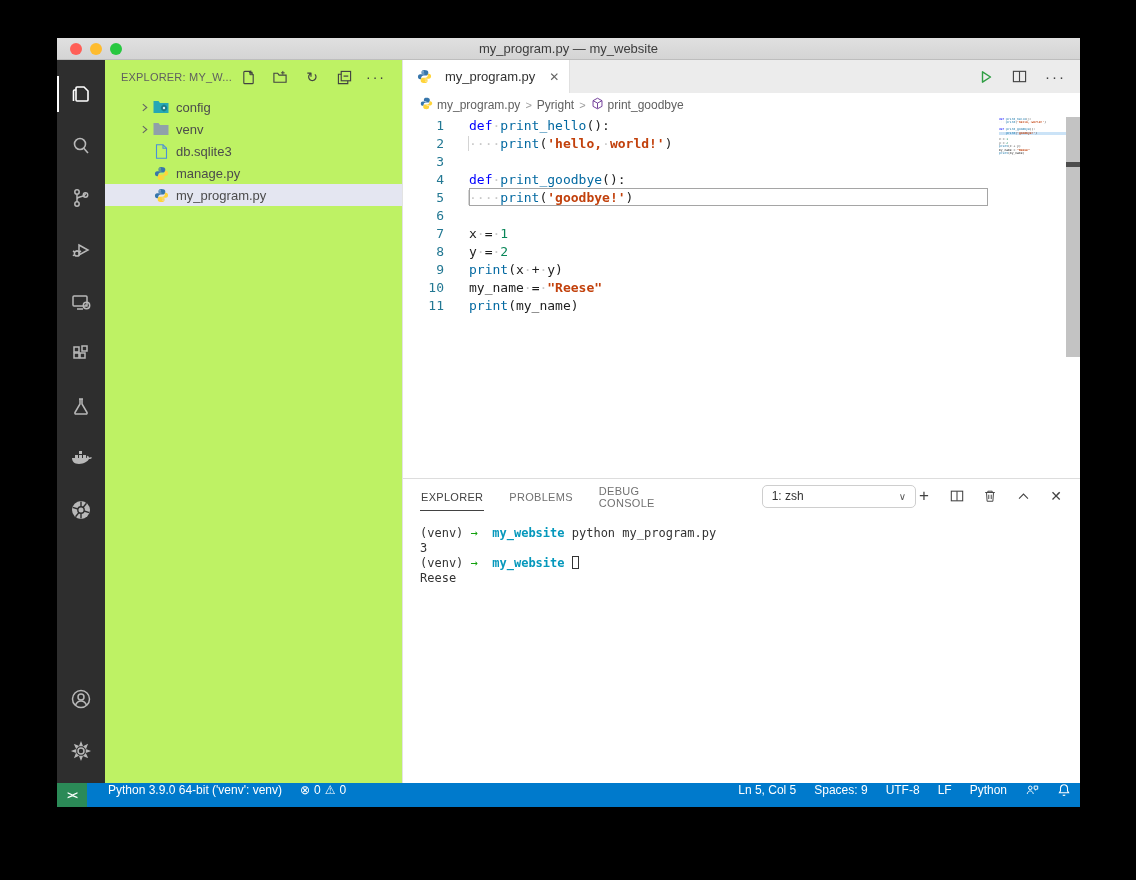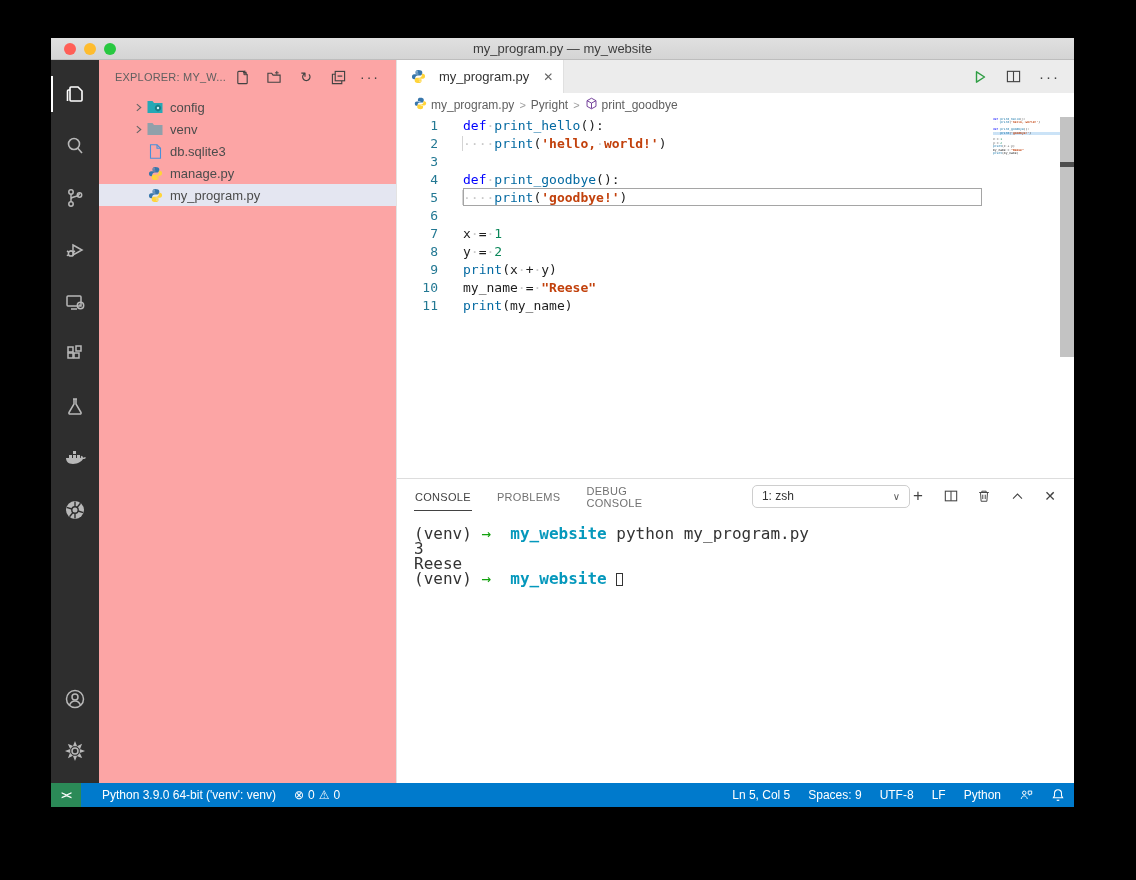--- a/index.html
+++ b/index.html
@@ -1,19 +1,19 @@
 <!DOCTYPE html>
 <html><head>
 <meta charset="utf-8">
 <style>
   * { margin:0; padding:0; box-sizing:border-box; }
   html,body { width:1136px; height:880px; background:#000; font-family:"Liberation Sans", sans-serif; }
   #canvas { position:relative; width:1136px; height:880px; background:#000; overflow:hidden; }
 
-  .window { position:absolute; left:51px; top:38px; width:1023px; height:769px;
+  .window { position:absolute; left:57px; top:38px; width:1023px; height:769px;
             border-radius:0; overflow:hidden; background:#fff; display:flex; flex-direction:column;
             box-shadow:0 18px 50px rgba(0,0,0,.55); }
 
   
   .titlebar { height:22px; flex:0 0 22px; background:linear-gradient(#e0e0e0,#d4d4d4);
               border-bottom:1px solid #bdbdbd; position:relative; display:flex; align-items:center; justify-content:center; }
   .titlebar .title { font-size:13px; color:#3c3c3c; }
   .traffic { position:absolute; left:13px; top:5px; display:flex; gap:8px; }
   .light { width:12px; height:12px; border-radius:50%; }
 
@@ -22,21 +22,21 @@
 
   
   .activitybar { width:48px; flex:0 0 48px; background:#2e2e2e; display:flex; flex-direction:column; align-items:center; padding-top:8px; }
   .ab-item { width:48px; height:52px; display:flex; align-items:center; justify-content:center; color:#b8b8b8; position:relative; cursor:pointer; }
   .ab-item.active { color:#fff; }
   .ab-item.active::before { content:""; position:absolute; left:0; top:8px; bottom:8px; width:2px; background:#fff; }
   .ab-spacer { flex:1; }
   .ab-item svg { display:block; }
 
   
-  .sidebar { width:298px; flex:0 0 298px; background:#fca5a5; border-right:1px solid #e3e3e3; display:flex; flex-direction:column; }
+  .sidebar { width:298px; flex:0 0 298px; background:#bef264; border-right:1px solid #e3e3e3; display:flex; flex-direction:column; }
   .sb-header { height:34px; display:flex; align-items:center; padding:0 18px 0 16px; }
   .sb-title { font-size:11px; color:#5f5f5f; letter-spacing:.2px; white-space:nowrap; }
   .sb-actions { margin-left:auto; display:flex; gap:16px; align-items:center; color:#424242; }
   .sb-actions .act { width:16px; height:16px; display:flex; align-items:center; justify-content:center; cursor:pointer; font-size:14px; color:#424242; }
   .tree { padding-top:2px; }
   .tree-row { height:22px; display:flex; align-items:center; padding-left:31px; font-size:13px; color:#4c4c4c; cursor:pointer; }
   .tree-row.selected { background:#e4e6f1; }
   .tw-chev { width:16px; flex:0 0 16px; display:flex; align-items:center; justify-content:center; color:#646465; }
   .tw-icon { width:18px; flex:0 0 18px; display:flex; align-items:center; justify-content:center; margin-right:6px; }
   .tw-label { white-space:nowrap; }
@@ -82,32 +82,32 @@
   
   .panel { height:305px; flex:0 0 305px; border-top:1px solid #ddd; background:#fff; display:flex; flex-direction:column; }
   .panel-header { height:34px; flex:0 0 34px; display:flex; align-items:center; padding:0 16px 0 17px; }
   .p-tab { font-size:11px; color:#717171; margin-right:24px; padding:9px 1px 7px; cursor:pointer; letter-spacing:.3px; }
   .p-tab.active { color:#424242; border-bottom:1px solid #424242; }
   .shell-select { margin-left:42px; width:160px; height:23px; border:1px solid #cecece; border-radius:5px; background:#fff;
                   display:flex; align-items:center; padding:0 9px; font-size:12px; color:#333; cursor:pointer; }
   .shell-chev { margin-left:auto; color:#5a5a5a; font-size:10px; }
   .panel-acts { margin-left:auto; display:flex; align-items:center; gap:17px; color:#424242; }
   .panel-acts .act { width:16px; height:16px; display:flex; align-items:center; justify-content:center; cursor:pointer; font-size:14px; }
-  .terminal { flex:1; padding:13px 0 0 17px; font-family:"DejaVu Sans Mono", monospace; font-size:16px; line-height:15px; color:#333; }
+  .terminal { flex:1; padding:13px 0 0 17px; font-family:"DejaVu Sans Mono", monospace; font-size:12px; line-height:15px; color:#333; }
   .t-line { white-space:pre; }
   .t-p { color:#333; }
   .t-g { color:#13a10e; }
   .t-c { color:#0598bc; font-weight:bold; }
   .t-cursor { display:inline-block; width:7px; height:13px; border:1px solid #333; vertical-align:-2px; }
 
   
   .statusbar { height:24px; flex:0 0 24px; background:#007acc; color:#fff; display:flex; align-items:center; font-size:12px; }
   .sb-remote { width:30px; height:24px; background:#2b8a57; display:flex; align-items:center; justify-content:center;
                font-size:10px; font-weight:bold; letter-spacing:-1px; cursor:pointer; }
-  .sb-seg { padding:0 9px; display:flex; align-items:center; gap:4px; height:24px; cursor:pointer; white-space:nowrap; }
+  .sb-seg { padding:0 9px; display:flex; gap:4px; height:24px; cursor:pointer; white-space:nowrap; }
   .sb-right { margin-left:auto; display:flex; align-items:center; }
   .sb-ico { font-size:12px; }
 </style>
 </head>
 <body>
 
 <div id="canvas">
   <div class="window">
 
     <div class="titlebar">
@@ -375,21 +375,21 @@
               <div class="mm-row"><span class="tok-var">my_name</span><span class="tok-ws">·</span><span class="tok-pun">=</span><span class="tok-ws">·</span><span class="tok-str">"Reese"</span></div>
               <div class="mm-row"><span class="tok-fn">print</span><span class="tok-pun">(</span><span class="tok-var">my_name</span><span class="tok-pun">)</span></div>
             </div>
           <div class="scrollbar">
             <div class="scroll-notch"></div>
           </div>
         </div>
 
         <div class="panel">
           <div class="panel-header">
-            <span class="p-tab active">CONSOLE</span>
+            <span class="p-tab active">EXPLORER</span>
             <span class="p-tab">PROBLEMS</span>
             <span class="p-tab">DEBUG CONSOLE</span>
             <span class="shell-select">
               <span>1: zsh</span>
               <span class="shell-chev">∨</span>
             </span>
             <span class="panel-acts">
               <span class="act" style="font-size:17px;font-weight:300;">+</span>
               <span class="act">
                 <svg width="14" height="14" viewBox="0 0 16 16" fill="none" stroke="#424242" stroke-width="1.2">
@@ -406,22 +406,22 @@
                 <svg width="13" height="13" viewBox="0 0 16 16" fill="none" stroke="#424242" stroke-width="1.3">
                     <path d="M2.5 10.5L8 5l5.5 5.5"></path>
                   </svg>
               </span>
               <span class="act">✕</span>
             </span>
           </div>
           <div class="terminal" id="terminal">
               <div class="t-line"><span class="t-p">(venv) </span><span class="t-g">→</span><span class="t-p">  </span><span class="t-c">my_website</span><span class="t-p"> python my_program.py</span></div>
               <div class="t-line"><span class="t-p">3</span></div>
+              <div class="t-line"><span class="t-p">(venv) </span><span class="t-g">→</span><span class="t-p">  </span><span class="t-c">my_website</span><span class="t-p"> </span><span class="t-cursor"></span></div>
               <div class="t-line"><span class="t-p">Reese</span></div>
-              <div class="t-line"><span class="t-p">(venv) </span><span class="t-g">→</span><span class="t-p">  </span><span class="t-c">my_website</span><span class="t-p"> </span><span class="t-cursor"></span></div>
             </div>
         </div>
       </div>
     </div>
 
     <div class="statusbar">
       <div class="sb-remote">
           <span>&gt;&lt;</span>
         </div>
       <div class="sb-seg" style="margin-left:12px;">

